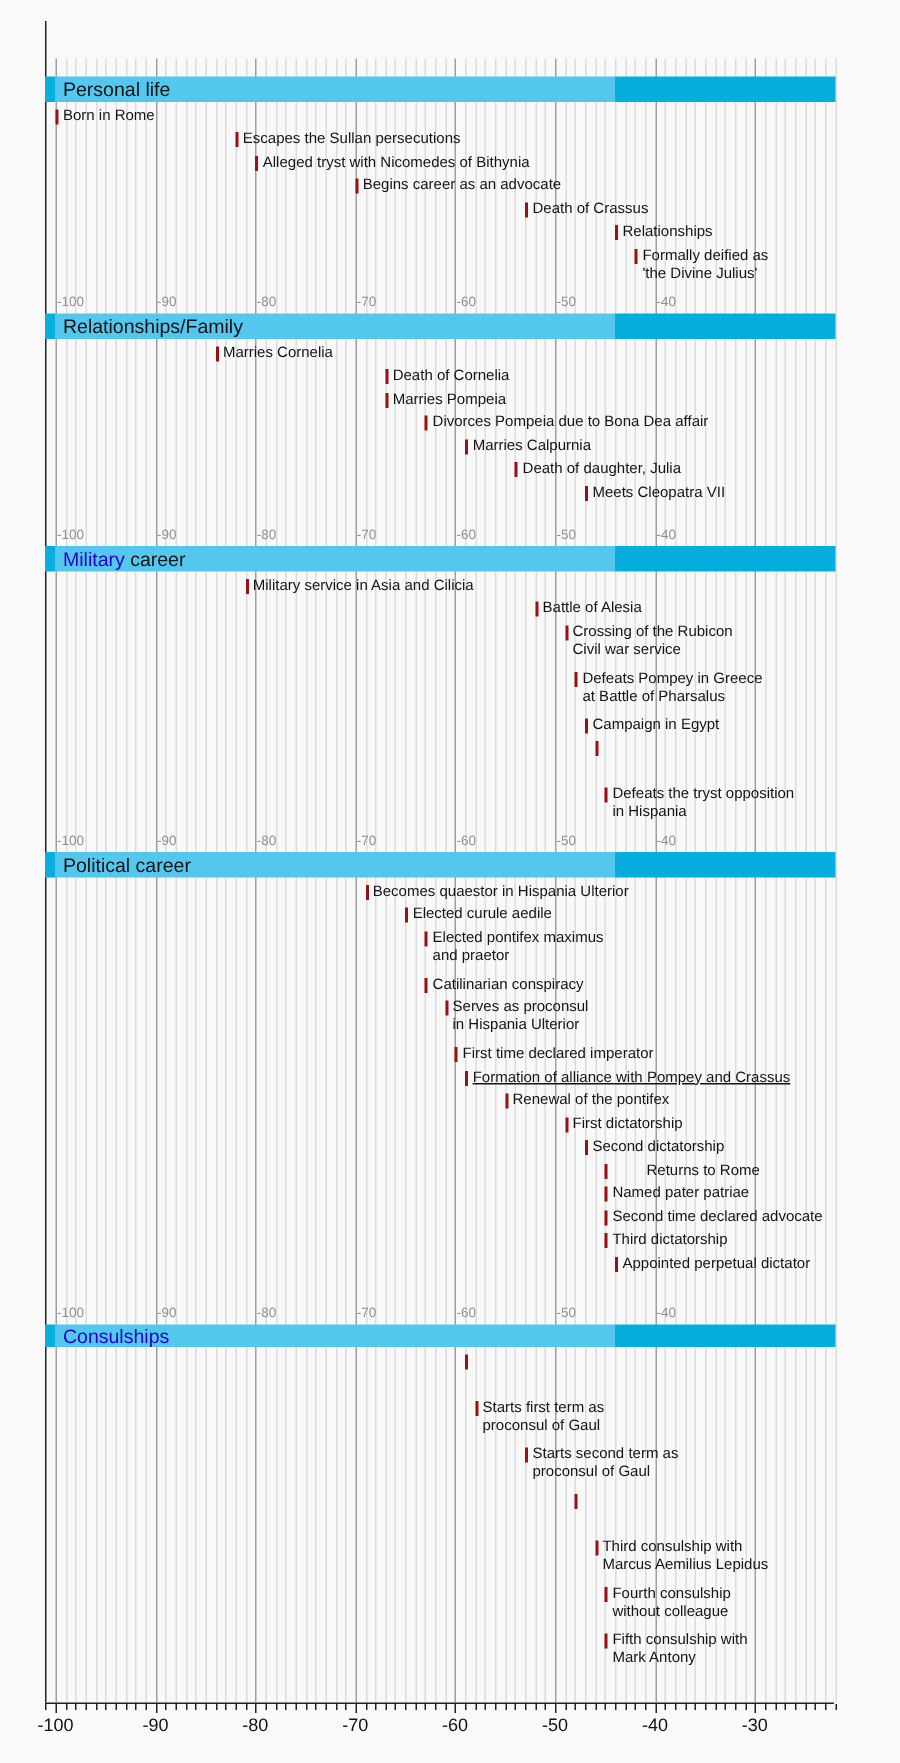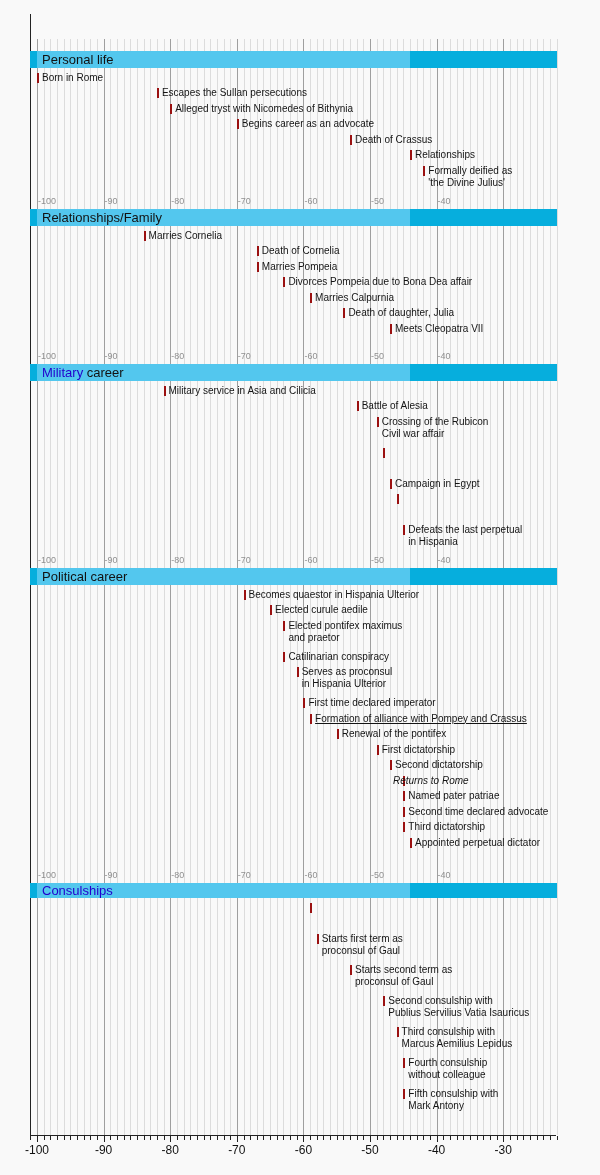--- a/index.html
+++ b/index.html
@@ -190,31 +190,35 @@
     <div class="evt-label" style="left: 168.5px; top: 384.5px; color: rgb(20, 20, 20);">
       <div>Military service in Asia and Cilicia</div>
     </div>
     <div class="evt-tick" style="left: 356.7px; top: 401px; background: rgb(155, 17, 17);"></div>
     <div class="evt-label" style="left: 361.7px; top: 400px; color: rgb(20, 20, 20);">
       <div>Battle of Alesia</div>
     </div>
     <div class="evt-tick" style="left: 376.7px; top: 416.5px; background: rgb(155, 17, 17);"></div>
     <div class="evt-label" style="left: 381.7px; top: 415.5px; color: rgb(20, 20, 20);">
       <div>Crossing of the Rubicon</div>
-      <div>Civil war affair</div>
+      <div>Civil war service</div>
     </div>
     <div class="evt-tick" style="left: 383.3px; top: 447.5px; background: rgb(155, 17, 17);"></div>
+    <div class="evt-label" style="left: 388.3px; top: 446.5px; color: rgb(20, 20, 20);">
+      <div>Defeats Pompey in Greece</div>
+      <div>at Battle of Pharsalus</div>
+    </div>
     <div class="evt-tick" style="left: 390px; top: 478.5px; background: rgb(155, 17, 17);"></div>
     <div class="evt-label" style="left: 395px; top: 477.5px; color: rgb(20, 20, 20);">
       <div>Campaign in Egypt</div>
     </div>
     <div class="evt-tick" style="left: 396.6px; top: 494px; background: rgb(155, 17, 17);"></div>
     <div class="evt-tick" style="left: 403.3px; top: 525px; background: rgb(155, 17, 17);"></div>
     <div class="evt-label" style="left: 408.3px; top: 524px; color: rgb(20, 20, 20);">
-      <div>Defeats the last perpetual</div>
+      <div>Defeats the tryst opposition</div>
       <div>in Hispania</div>
     </div>
     <div class="bar-seg" style="left: 30.3px; top: 568px; width: 6.7px; height: 17px; background: rgb(6, 174, 221);"></div>
     <div class="bar-seg" style="left: 37px; top: 568px; width: 373px; height: 17px; background: rgb(83, 199, 238);"></div>
     <div class="bar-seg" style="left: 410px; top: 568px; width: 146.5px; height: 17px; background: rgb(6, 174, 221);"></div>
     <div class="section-title" style="left: 42px; top: 568px; line-height: 17px;"><span>Political career</span></div>
     <div class="yr-label" style="left: 38px; top: 555px; color: rgb(144, 144, 144);">-100</div>
     <div class="yr-label" style="left: 104.6px; top: 555px; color: rgb(144, 144, 144);">-90</div>
     <div class="yr-label" style="left: 171.2px; top: 555px; color: rgb(144, 144, 144);">-80</div>
     <div class="yr-label" style="left: 237.8px; top: 555px; color: rgb(144, 144, 144);">-70</div>
@@ -257,21 +261,21 @@
     </div>
     <div class="evt-tick" style="left: 376.7px; top: 744.5px; background: rgb(155, 17, 17);"></div>
     <div class="evt-label" style="left: 381.7px; top: 743.5px; color: rgb(20, 20, 20);">
       <div>First dictatorship</div>
     </div>
     <div class="evt-tick" style="left: 390px; top: 760px; background: rgb(155, 17, 17);"></div>
     <div class="evt-label" style="left: 395px; top: 759px; color: rgb(20, 20, 20);">
       <div>Second dictatorship</div>
     </div>
     <div class="evt-tick" style="left: 403.3px; top: 775.5px; background: rgb(155, 17, 17);"></div>
-    <div class="evt-label" style="left: 393px; top: 774.5px; color: rgb(20, 20, 20); font-style: italic;">
+    <div class="evt-label" style="left: 431px; top: 774.5px; color: rgb(20, 20, 20);">
       <div>Returns to Rome</div>
     </div>
     <div class="evt-tick" style="left: 403.3px; top: 791px; background: rgb(155, 17, 17);"></div>
     <div class="evt-label" style="left: 408.3px; top: 790px; color: rgb(20, 20, 20);">
       <div>Named pater patriae</div>
     </div>
     <div class="evt-tick" style="left: 403.3px; top: 806.5px; background: rgb(155, 17, 17);"></div>
     <div class="evt-label" style="left: 408.3px; top: 805.5px; color: rgb(20, 20, 20);">
       <div>Second time declared advocate</div>
     </div>
@@ -299,24 +303,20 @@
     <div class="evt-label" style="left: 321.7px; top: 932.5px; color: rgb(20, 20, 20);">
       <div>Starts first term as</div>
       <div>proconsul of Gaul</div>
     </div>
     <div class="evt-tick" style="left: 350px; top: 964.5px; background: rgb(155, 17, 17);"></div>
     <div class="evt-label" style="left: 355px; top: 963.5px; color: rgb(20, 20, 20);">
       <div>Starts second term as</div>
       <div>proconsul of Gaul</div>
     </div>
     <div class="evt-tick" style="left: 383.3px; top: 995.5px; background: rgb(155, 17, 17);"></div>
-    <div class="evt-label" style="left: 388.3px; top: 994.5px; color: rgb(20, 20, 20);">
-      <div>Second consulship with</div>
-      <div>Publius Servilius Vatia Isauricus</div>
-    </div>
     <div class="evt-tick" style="left: 396.6px; top: 1026.5px; background: rgb(155, 17, 17);"></div>
     <div class="evt-label" style="left: 401.6px; top: 1025.5px; color: rgb(20, 20, 20);">
       <div>Third consulship with</div>
       <div>Marcus Aemilius Lepidus</div>
     </div>
     <div class="evt-tick" style="left: 403.3px; top: 1057.5px; background: rgb(155, 17, 17);"></div>
     <div class="evt-label" style="left: 408.3px; top: 1056.5px; color: rgb(20, 20, 20);">
       <div>Fourth consulship</div>
       <div>without colleague</div>
     </div>

